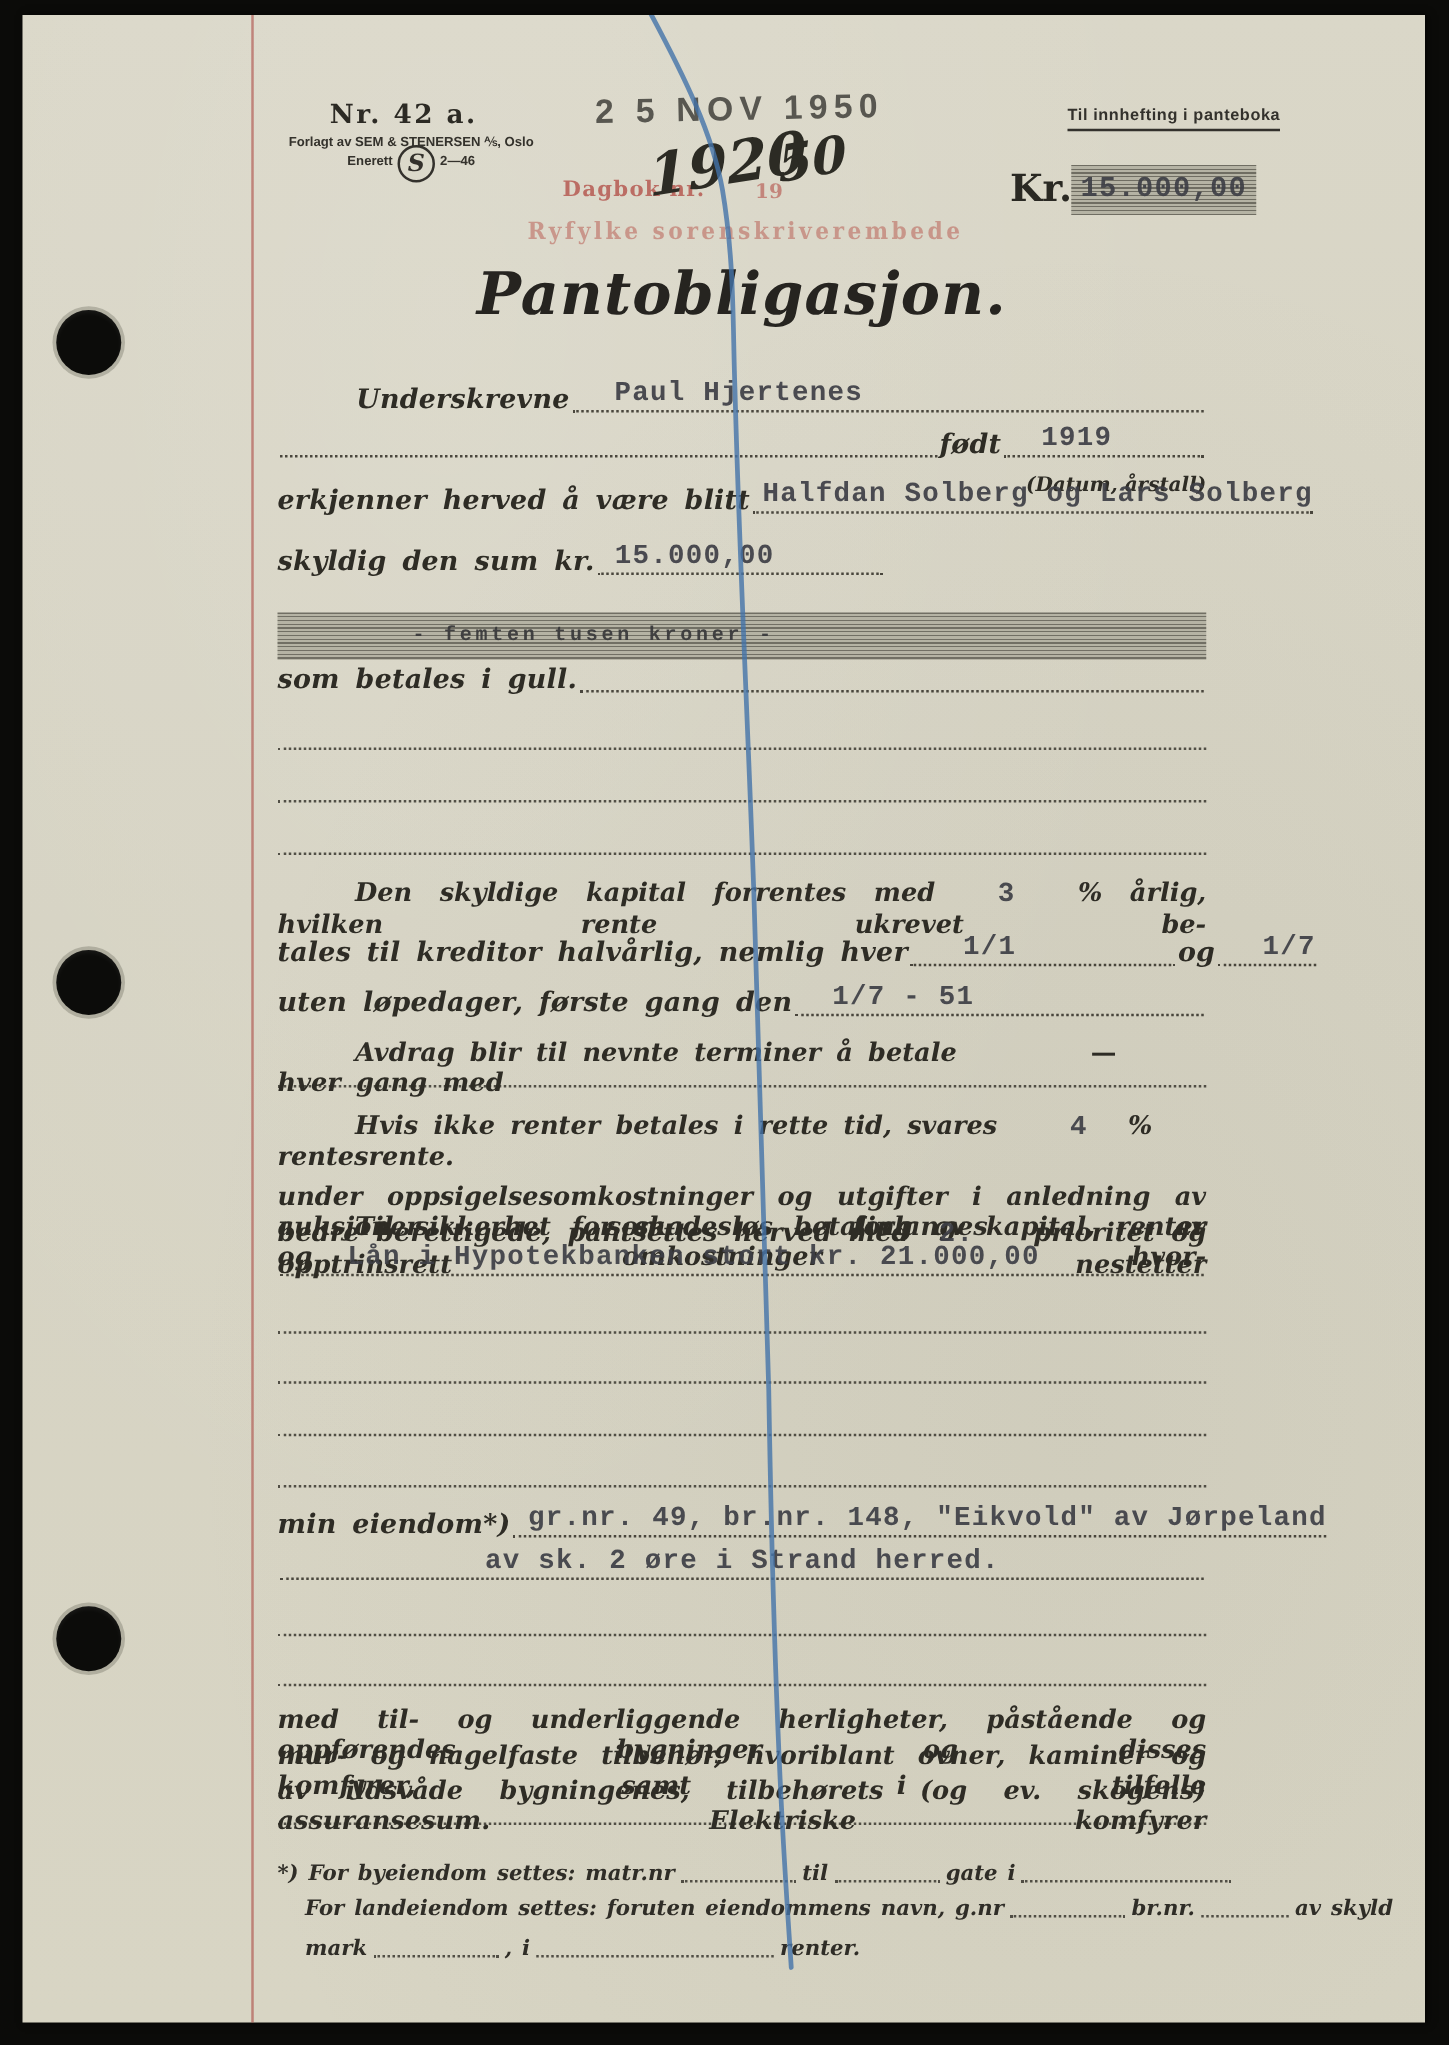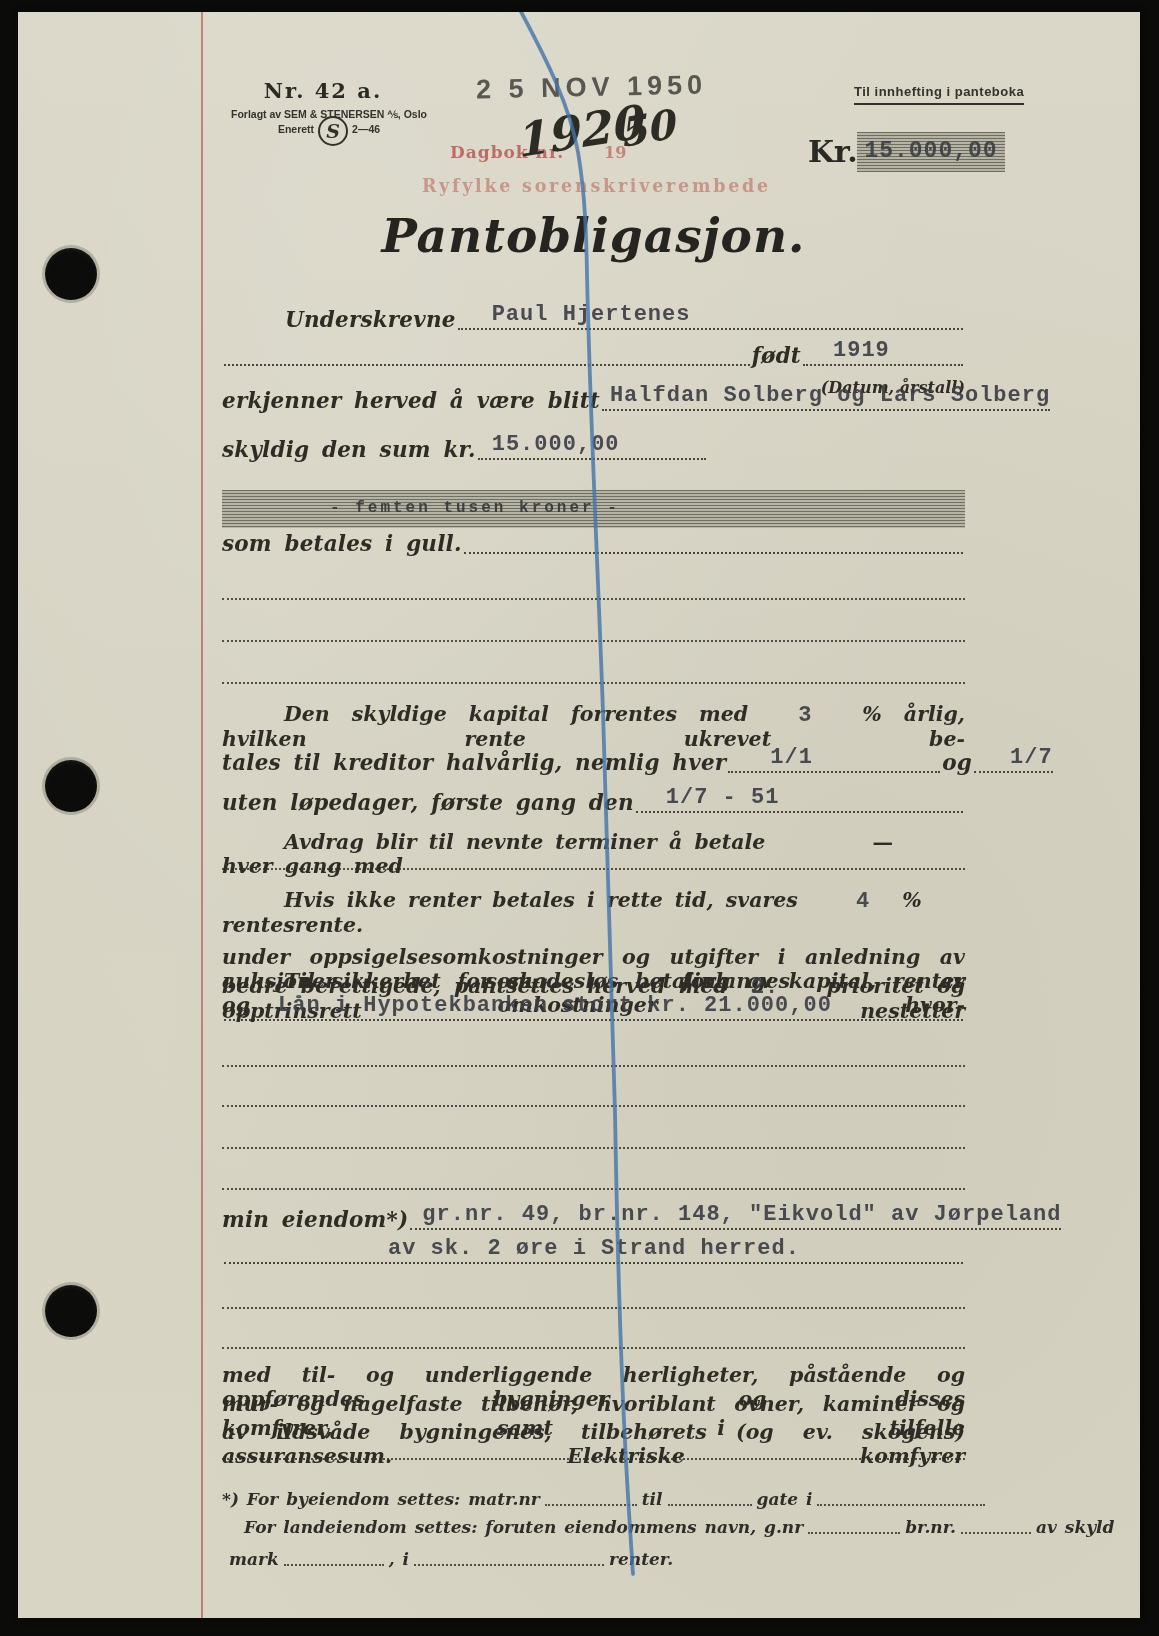--- a/index.html
+++ b/index.html
@@ -224,21 +224,21 @@
     <span>gate i</span>
     <span class="fdots" style="width:168px"></span>
   </div>
   <div class="fnote" style="left:226px;top:1505px">
     <span>For landeiendom settes: foruten eiendommens navn, g.nr</span>
     <span class="fdots" style="width:92px"></span>
     <span>br.nr.</span>
     <span class="fdots" style="width:70px"></span>
     <span>av skyld</span>
   </div>
-  <div class="fnote" style="left:211px;top:1537px">
+  <div class="fnote" style="left:226px;top:1537px">
     <span>mark</span>
     <span class="fdots" style="width:100px"></span>
     <span>, i</span>
     <span class="fdots" style="width:190px"></span>
     <span>renter.</span>
   </div>
 
   <svg class="penline" width="1122" height="1606" viewBox="0 0 1122 1606">
     <path d="M 501,-4 C 530,50 552,95 560,140 C 570,200 568,250 570,300
              C 573,420 580,560 585,700 C 590,850 594,980 597,1100

